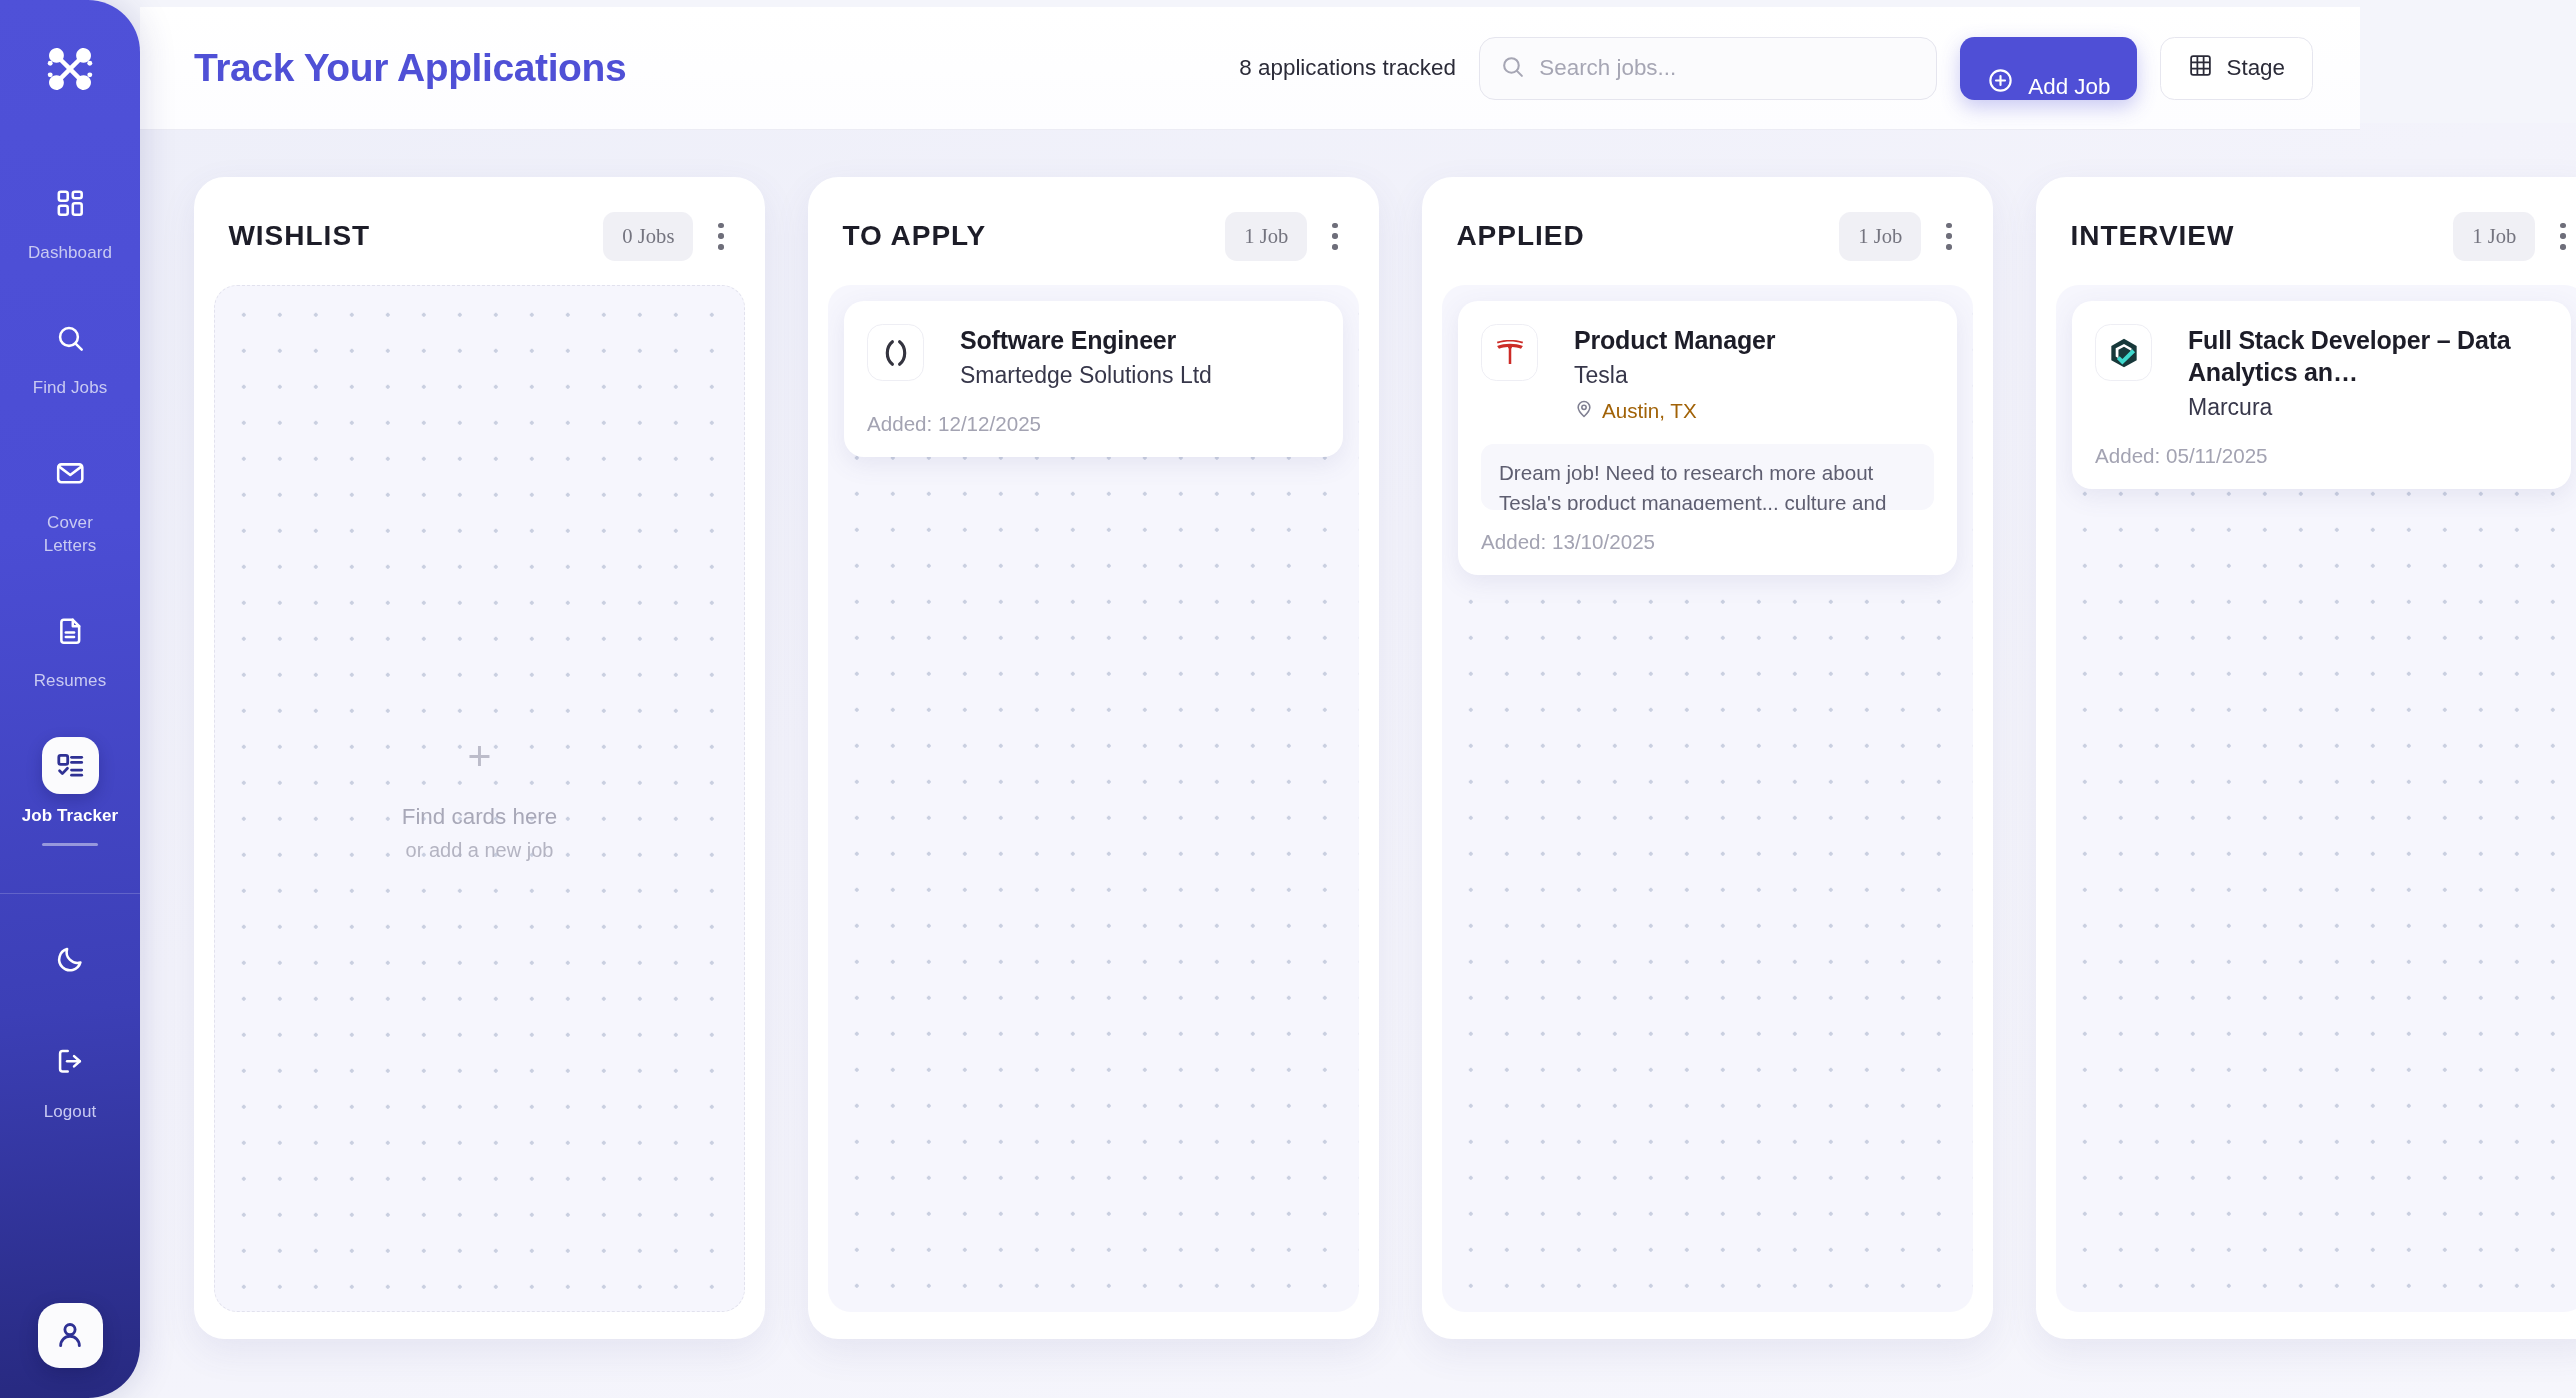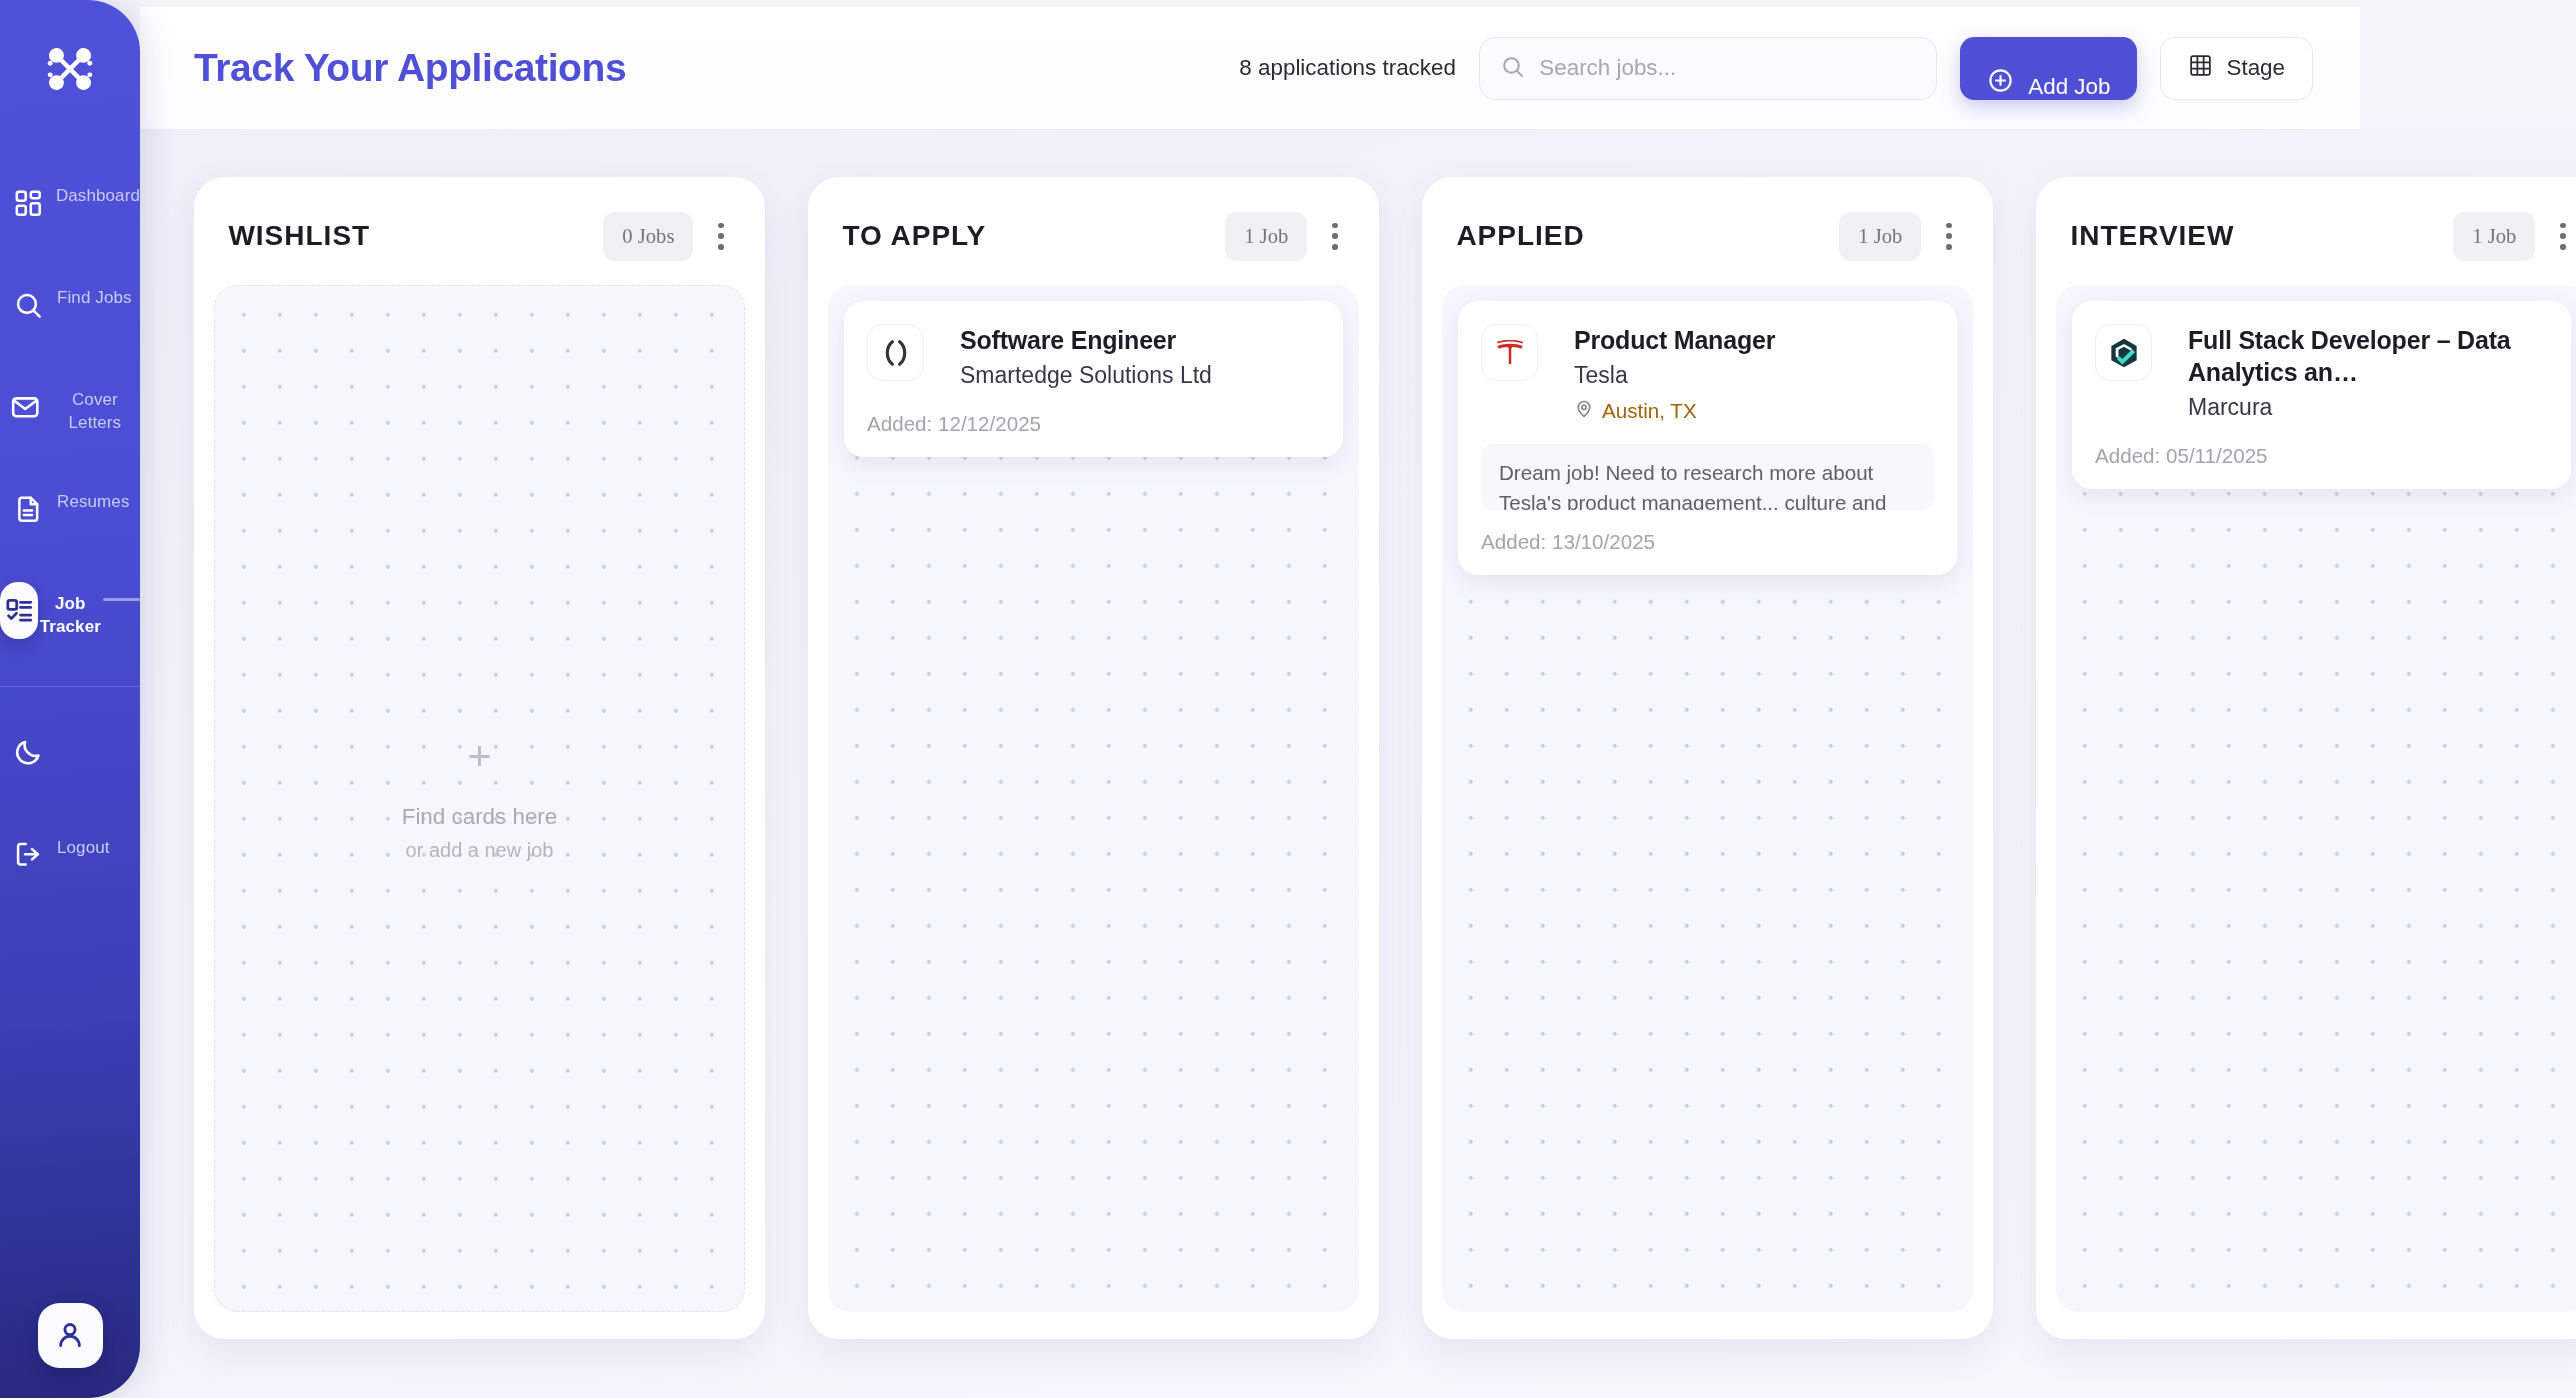--- a/index.html
+++ b/index.html
@@ -15,21 +15,21 @@
     position:absolute;left:0;top:0;width:140px;height:1398px;
     background:linear-gradient(175deg,#4f51d8 0%,#4b4dd4 38%,#3c3fb6 72%,#27297f 100%);
     border-radius:0 52px 52px 0;
     display:flex;flex-direction:column;align-items:center;
     z-index:30;
     box-shadow:0 0 36px rgba(40,40,120,.18);
   }
   .brand{margin-top:36px;margin-bottom:20px;width:65px;height:65px;display:flex;align-items:center;justify-content:center;}
   .nav{display:flex;flex-direction:column;align-items:center;width:100%;margin-top:39px;}
   .nav-item{
-    width:100%;display:flex;
+    width:100%;display:flex;flex-direction:column;align-items:center;
     padding:14.4px 0 12.6px;margin-bottom:18px;cursor:pointer;text-decoration:none;
   }
   .nav-ico{
     width:57px;height:57px;border-radius:18px;
     display:flex;align-items:center;justify-content:center;
     color:#ffffff;
   }
   .nav-item.active .nav-ico{background:#fbfbfd;color:#2f3194;box-shadow:0 5.4px 16px rgba(10,10,60,.22);}
   .nav-label{
     margin-top:10px;font-size:17px;line-height:23px;color:#c9caf2;

